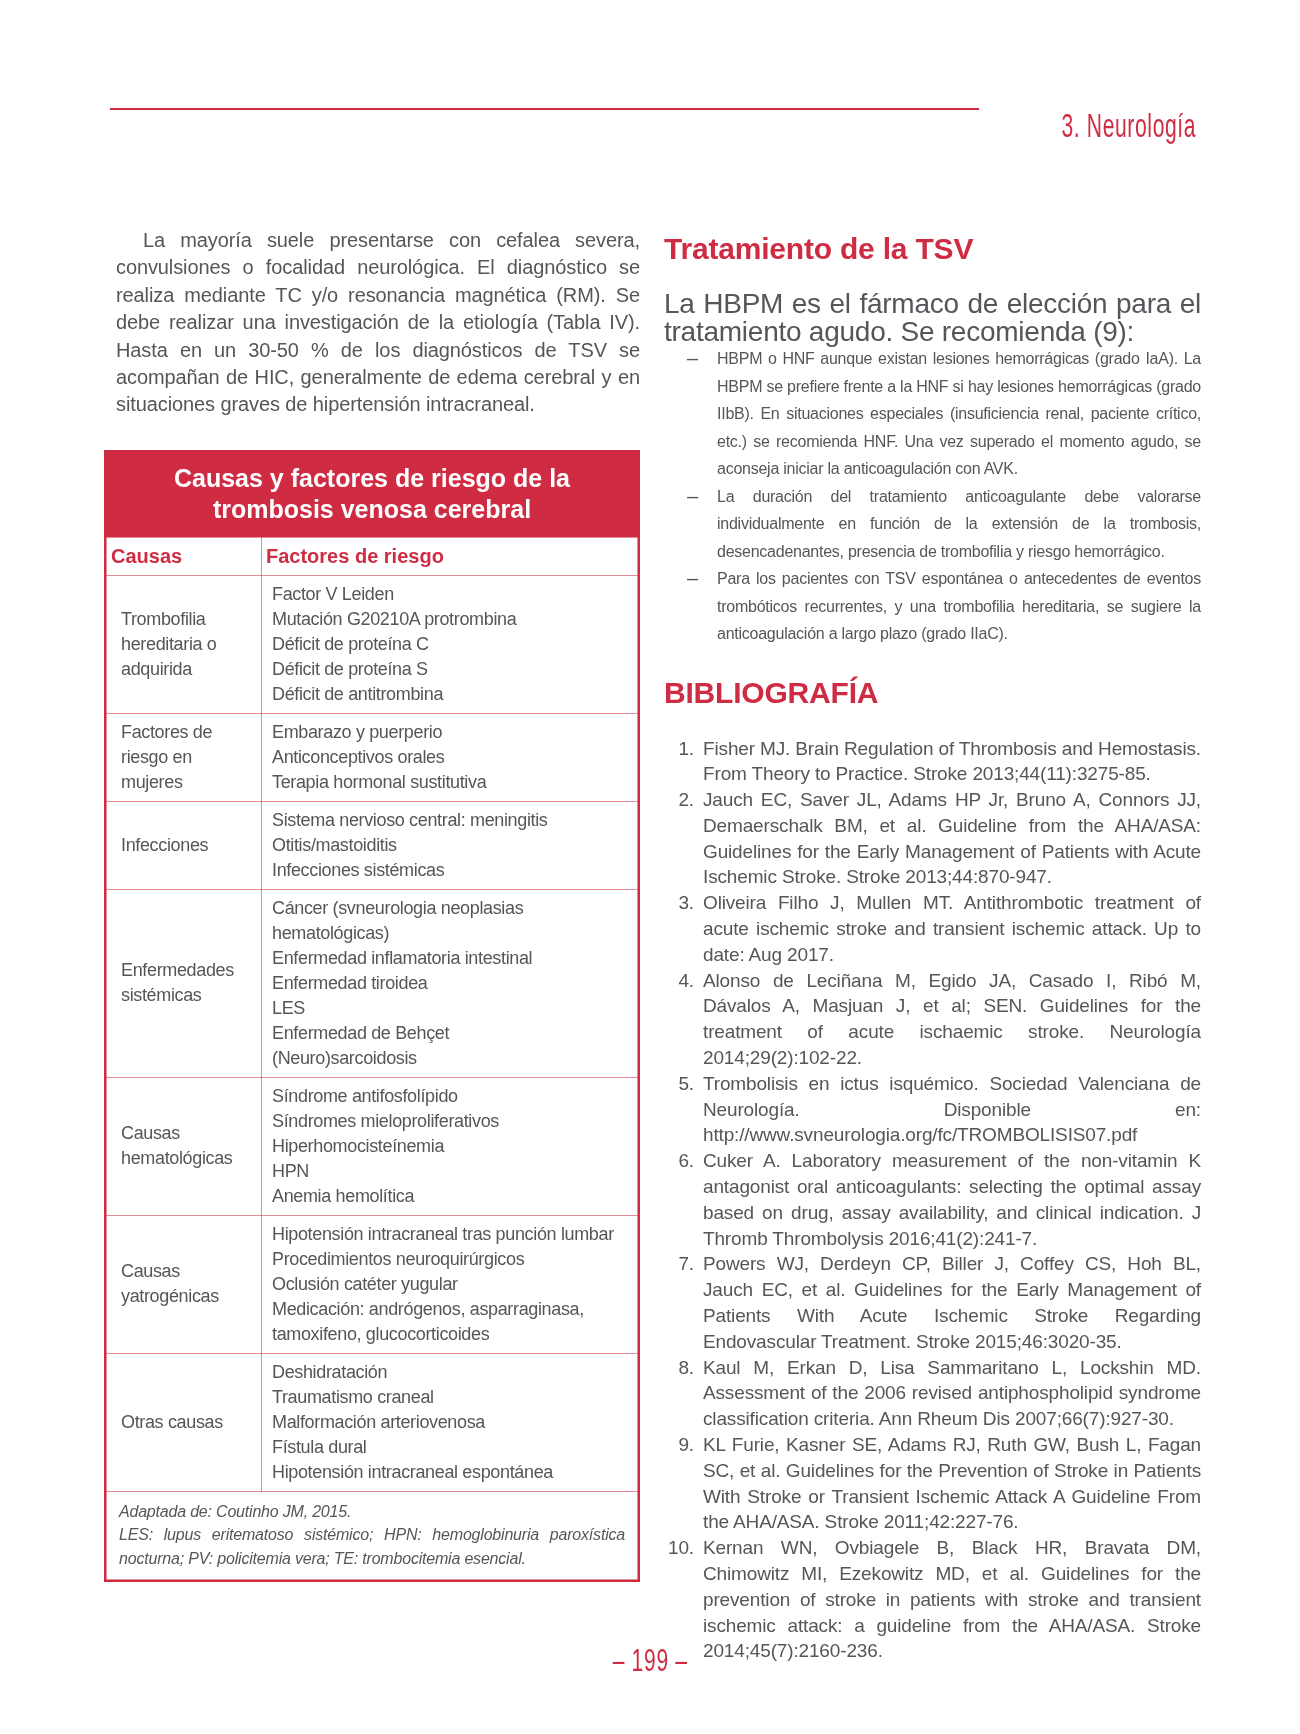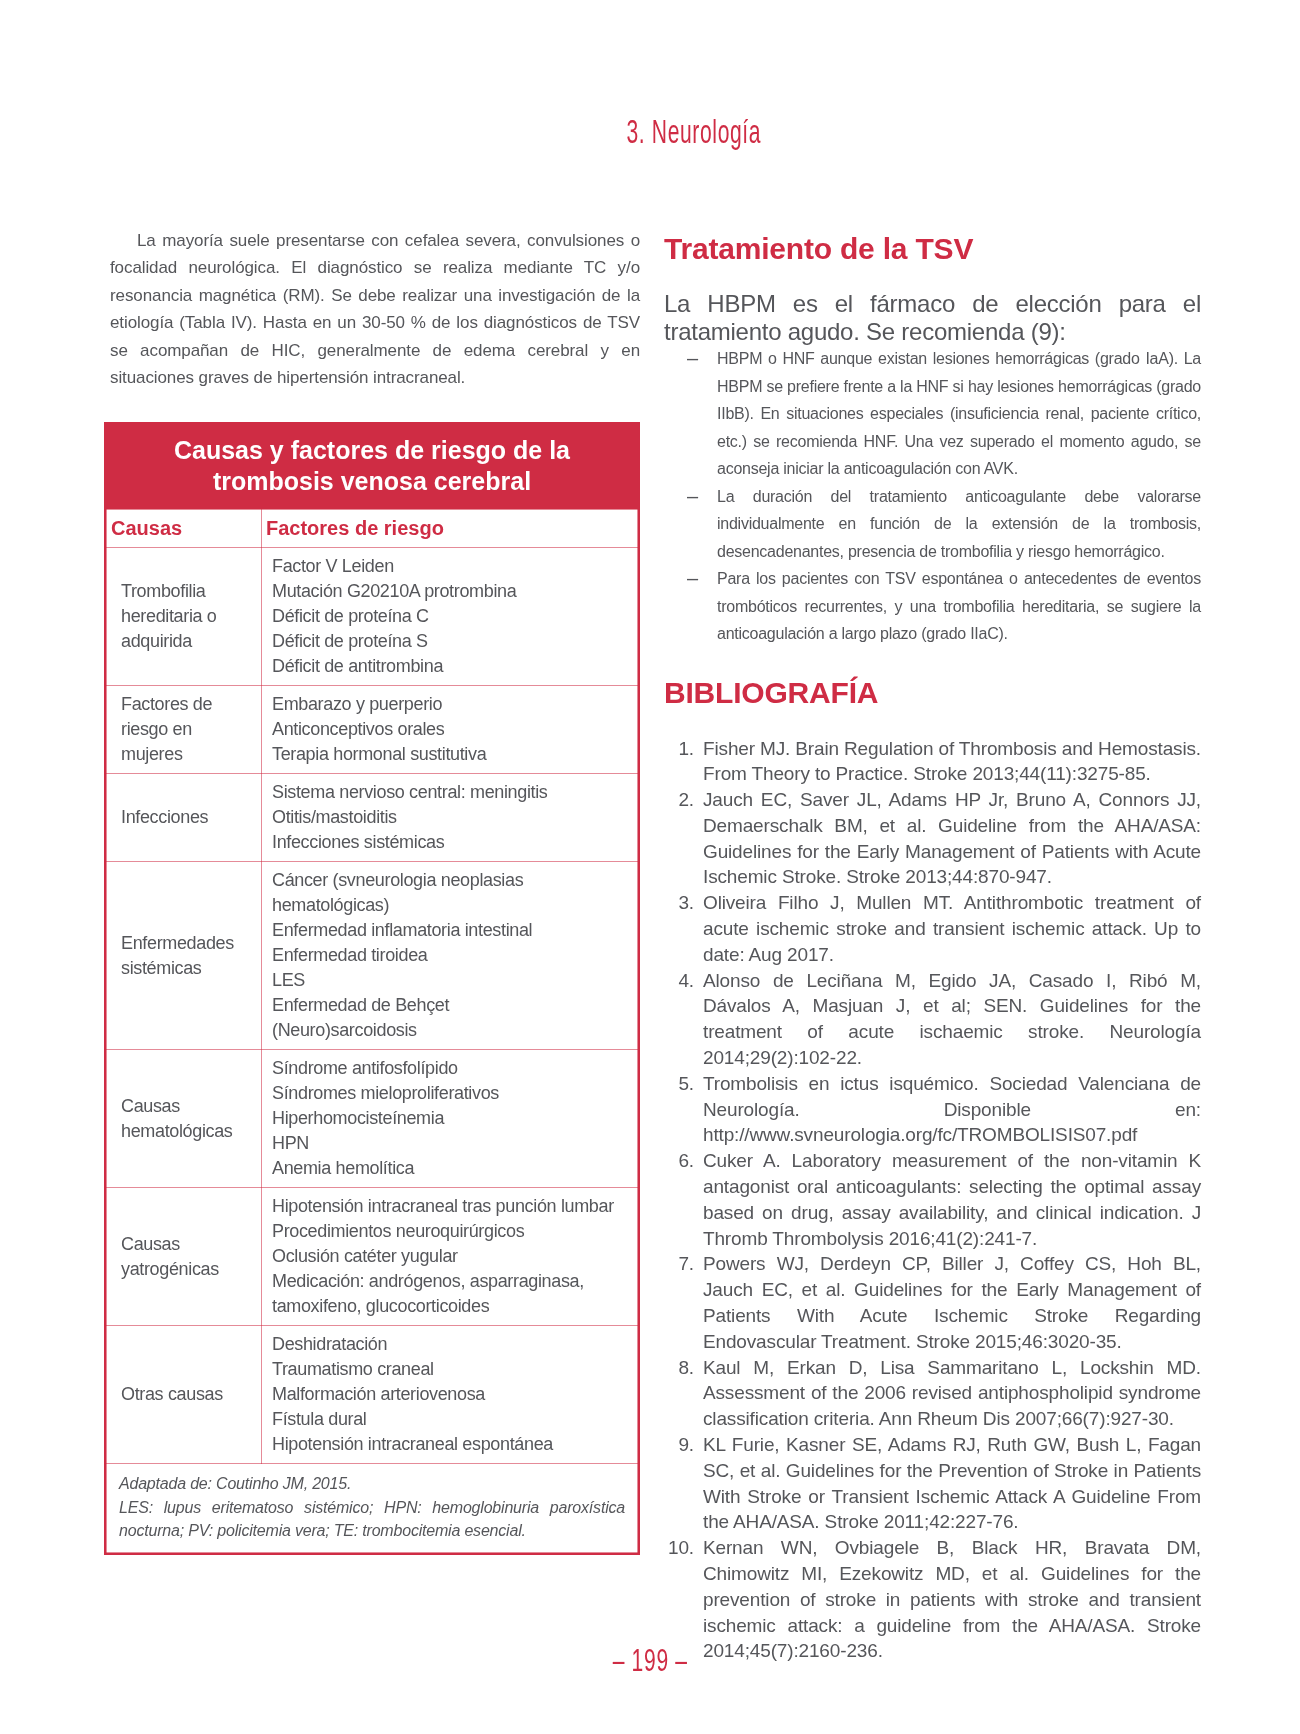--- a/index.html
+++ b/index.html
@@ -8,33 +8,33 @@
     --ink:#55565a;
   }
   html,body{margin:0;padding:0;background:#e8e8e8;}
   .page{
     position:relative;width:1300px;height:1734px;margin:0 auto;
     background:#ffffff;overflow:hidden;
     font-family:"Liberation Sans", sans-serif;color:var(--ink);
   }
   
   .topbar{position:absolute;left:110px;right:104px;top:108px;height:40px;
-    display:flex;align-items:center;flex-direction:column;}
+    display:flex;align-items:flex-start;}
   .topbar .rule{flex:1;border-bottom:2px solid var(--accent);margin-bottom:2px;}
   .toplabel{
     display:inline-block;color:var(--accent);font-size:34px;line-height:34px;
     white-space:nowrap;letter-spacing:1px;
     transform:scaleX(.62);transform-origin:100% 100%;
   }
   
   .col-left{position:absolute;left:104px;top:227px;width:536px;}
   .col-right{position:absolute;left:664px;top:233px;width:537px;}
   
   .intro{
-    margin:0 0 0 6px;font-size:17px;line-height:27.4px;letter-spacing:-.1px;
+    margin:0 0 0 12px;font-size:20px;line-height:27.4px;letter-spacing:-.1px;
     text-align:justify;text-indent:27px;
   }
   .tabla{margin-top:31px;border:2.5px solid var(--accent);}
   .tabla-head{
     background:var(--accent);color:#ffffff;text-align:center;font-weight:bold;
     padding:11px 14px 12px;font-size:25px;line-height:31px;
   }
   .tabla-grid{width:100%;border-collapse:collapse;font-size:18px;line-height:25px;
     letter-spacing:-.35px;color:var(--ink);}
   .tabla-grid th{
@@ -49,21 +49,21 @@
   .tabla-grid tfoot td{
     font-style:italic;font-size:16px;line-height:23.5px;letter-spacing:-.2px;
     padding:8px 12px 9px;
   }
   .footnote-line{margin:0;}
   .footnote-line.justify{text-align:justify;}
   
   .rc-h{color:var(--accent);font-size:30px;line-height:32px;font-weight:bold;
     margin:0 0 25px;letter-spacing:-.2px;}
   .rc-h.bib{margin:29px 0 27px;}
-  .rc-intro{margin:0;font-size:24px;line-height:27.5px;letter-spacing:-.25px;
+  .rc-intro{margin:0;font-size:28px;line-height:27.5px;letter-spacing:-.25px;
     text-align:justify;}
   .bullet{display:flex;padding-left:23px;}
   .bmark{flex:0 0 30px;font-size:20px;line-height:27.5px;}
   .btext{flex:1;font-size:16px;line-height:27.5px;letter-spacing:-.25px;
     text-align:justify;}
   .ref{display:flex;font-size:19px;line-height:25.8px;letter-spacing:-.15px;}
   .rnum{flex:0 0 39px;box-sizing:border-box;text-align:right;padding-right:9px;}
   .rtext{flex:1;text-align:justify;}
   
   .pagefoot{position:absolute;left:0;right:0;top:1645px;text-align:center;}

